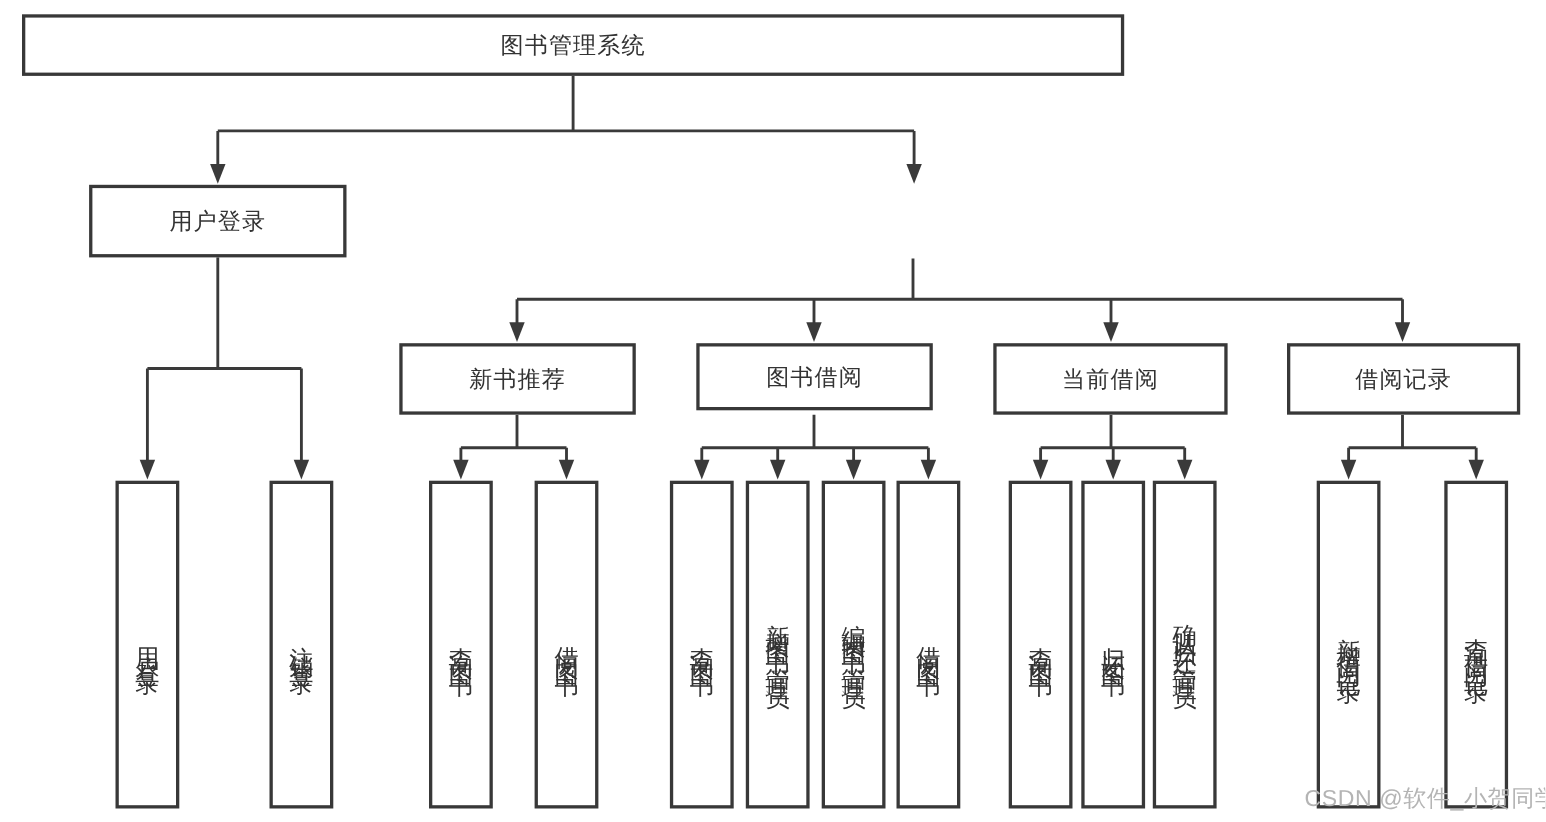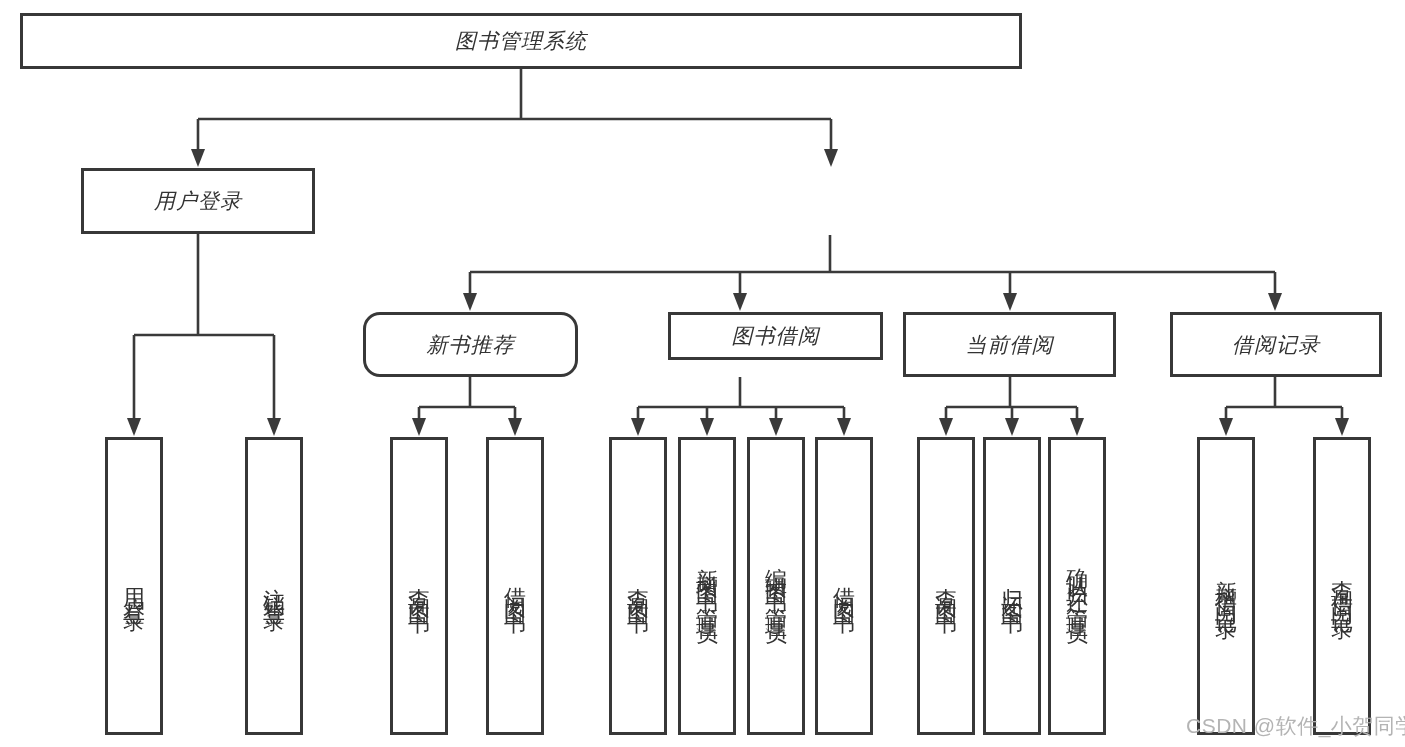--- a/index.html
+++ b/index.html
@@ -30,39 +30,38 @@
     border: 3px solid #383838;
     display: flex;
     align-items: center;
     justify-content: center;
     color: #333333;
   }
   .hnode {
     font-size: 21px;
     letter-spacing: 1px;
     white-space: nowrap;
-    font-style: italic;
   }
   .vnode .vtext {
     writing-mode: vertical-rl;
     text-orientation: mixed;
     font-size: 22px;
     line-height: 1;
     letter-spacing: 8px;
     white-space: nowrap;
     color: #333333;
   }
   
   .n-root   { left: 20px;   top: 13px;  width: 1002px; height: 56px; }
   
   .n-login  { left: 81px;   top: 168px; width: 234px;  height: 66px; }
   .n-mgmt   { left: 712px;  top: 168px; width: 235px;  height: 67px; }
   
-  .n-newrec { left: 363px;  top: 312px; width: 215px;  height: 65px; border-radius: 17px; }
-  .n-borrow { left: 633px;  top: 312px; width: 215px;  height: 48px; margin-left: 35px; }
+  .n-newrec { left: 363px;  top: 312px; width: 215px;  height: 65px; }
+  .n-borrow { left: 633px;  top: 312px; width: 215px;  height: 61px; }
   .n-current{ left: 903px;  top: 312px; width: 213px;  height: 65px; }
   .n-record { left: 1170px; top: 312px; width: 212px;  height: 65px; }
   
   .vnode { top: 437px; width: 58px; height: 298px; }
   .n-a1 { left: 105px; }
   .n-a2 { left: 245px; }
   .n-b1 { left: 390px; }
   .n-b2 { left: 486px; }
   .n-c1 { left: 609px; }
   .n-c2 { left: 678px; }

